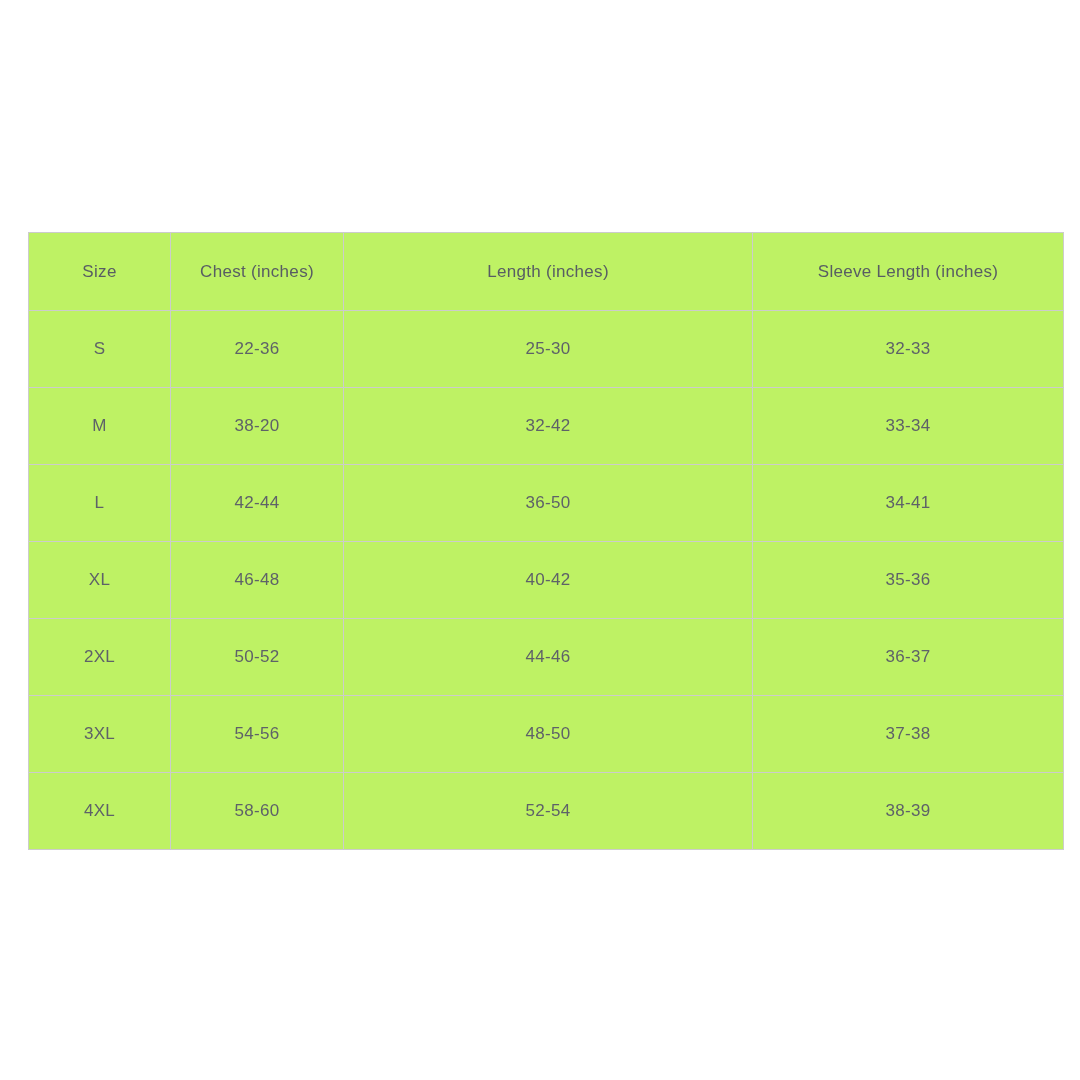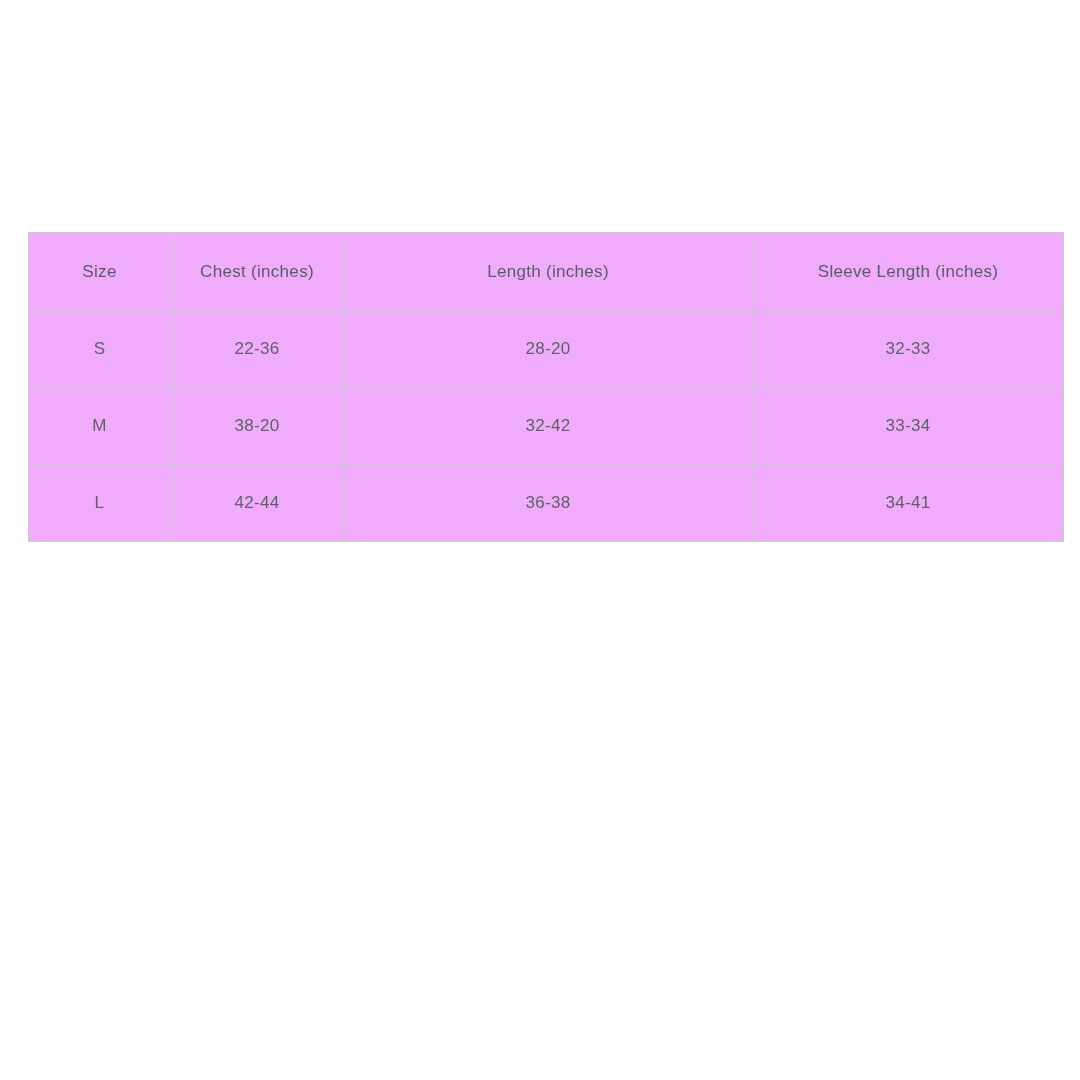--- a/index.html
+++ b/index.html
@@ -19,21 +19,21 @@
     overflow: hidden;
   }
 
   table.size-chart {
     position: absolute;
     left: 28px;
     top: 232px;
     width: 1035px;
     border-collapse: collapse;
     table-layout: fixed;
-    background: #f0abfc;
+    background: #bef264;
   }
 
   table.size-chart th,
   table.size-chart td {
     border: 1px solid #cccccc;
     text-align: center;
     vertical-align: middle;
     font-size: 17px;
     font-weight: 400;
     color: #5e6268;
@@ -69,31 +69,55 @@
         <th>Chest (inches)</th>
         <th>Length (inches)</th>
         <th>Sleeve Length (inches)</th>
       </tr>
     </thead>
 
     <tbody>
       <tr>
         <td>S</td>
         <td>22-36</td>
-        <td>28-20</td>
+        <td>25-30</td>
         <td>32-33</td>
       </tr>
       <tr>
         <td>M</td>
         <td>38-20</td>
         <td>32-42</td>
         <td>33-34</td>
       </tr>
       <tr>
         <td>L</td>
         <td>42-44</td>
-        <td>36-38</td>
+        <td>36-50</td>
         <td>34-41</td>
+      </tr>
+      <tr>
+        <td>XL</td>
+        <td>46-48</td>
+        <td>40-42</td>
+        <td>35-36</td>
+      </tr>
+      <tr>
+        <td>2XL</td>
+        <td>50-52</td>
+        <td>44-46</td>
+        <td>36-37</td>
+      </tr>
+      <tr>
+        <td>3XL</td>
+        <td>54-56</td>
+        <td>48-50</td>
+        <td>37-38</td>
+      </tr>
+      <tr>
+        <td>4XL</td>
+        <td>58-60</td>
+        <td>52-54</td>
+        <td>38-39</td>
       </tr>
     </tbody>
   </table>
 
 </div>
 
 </body></html>

